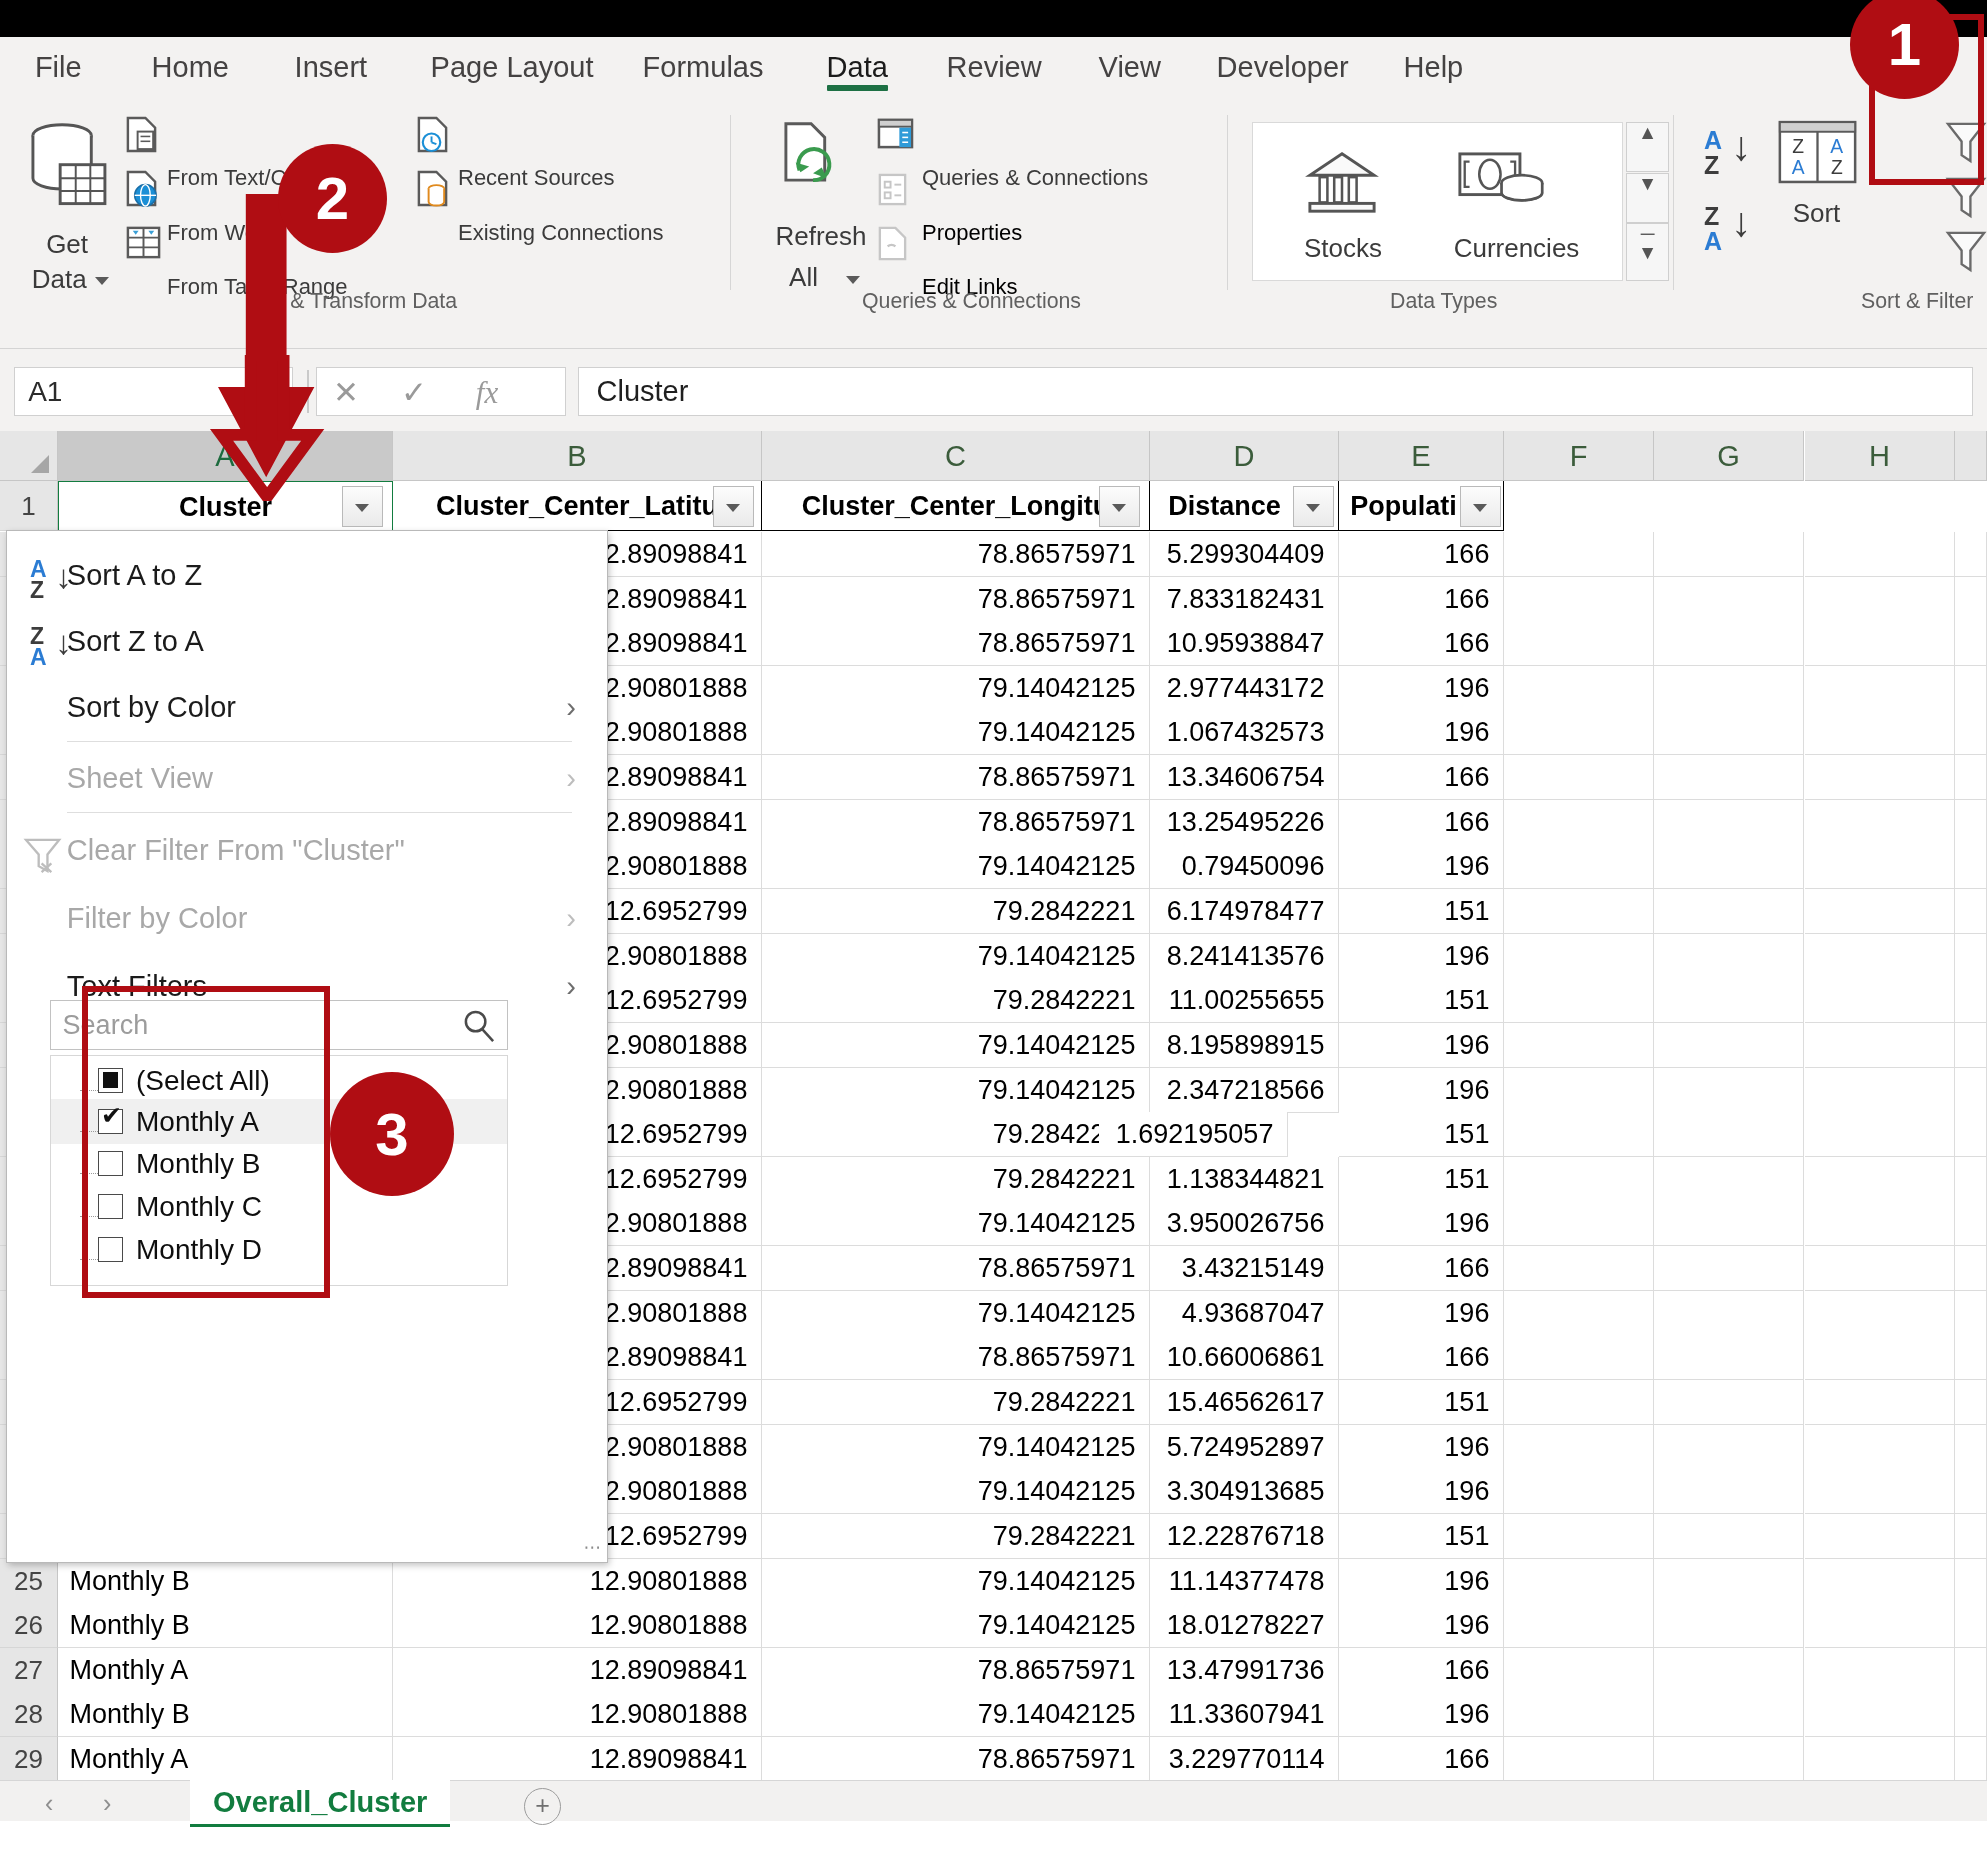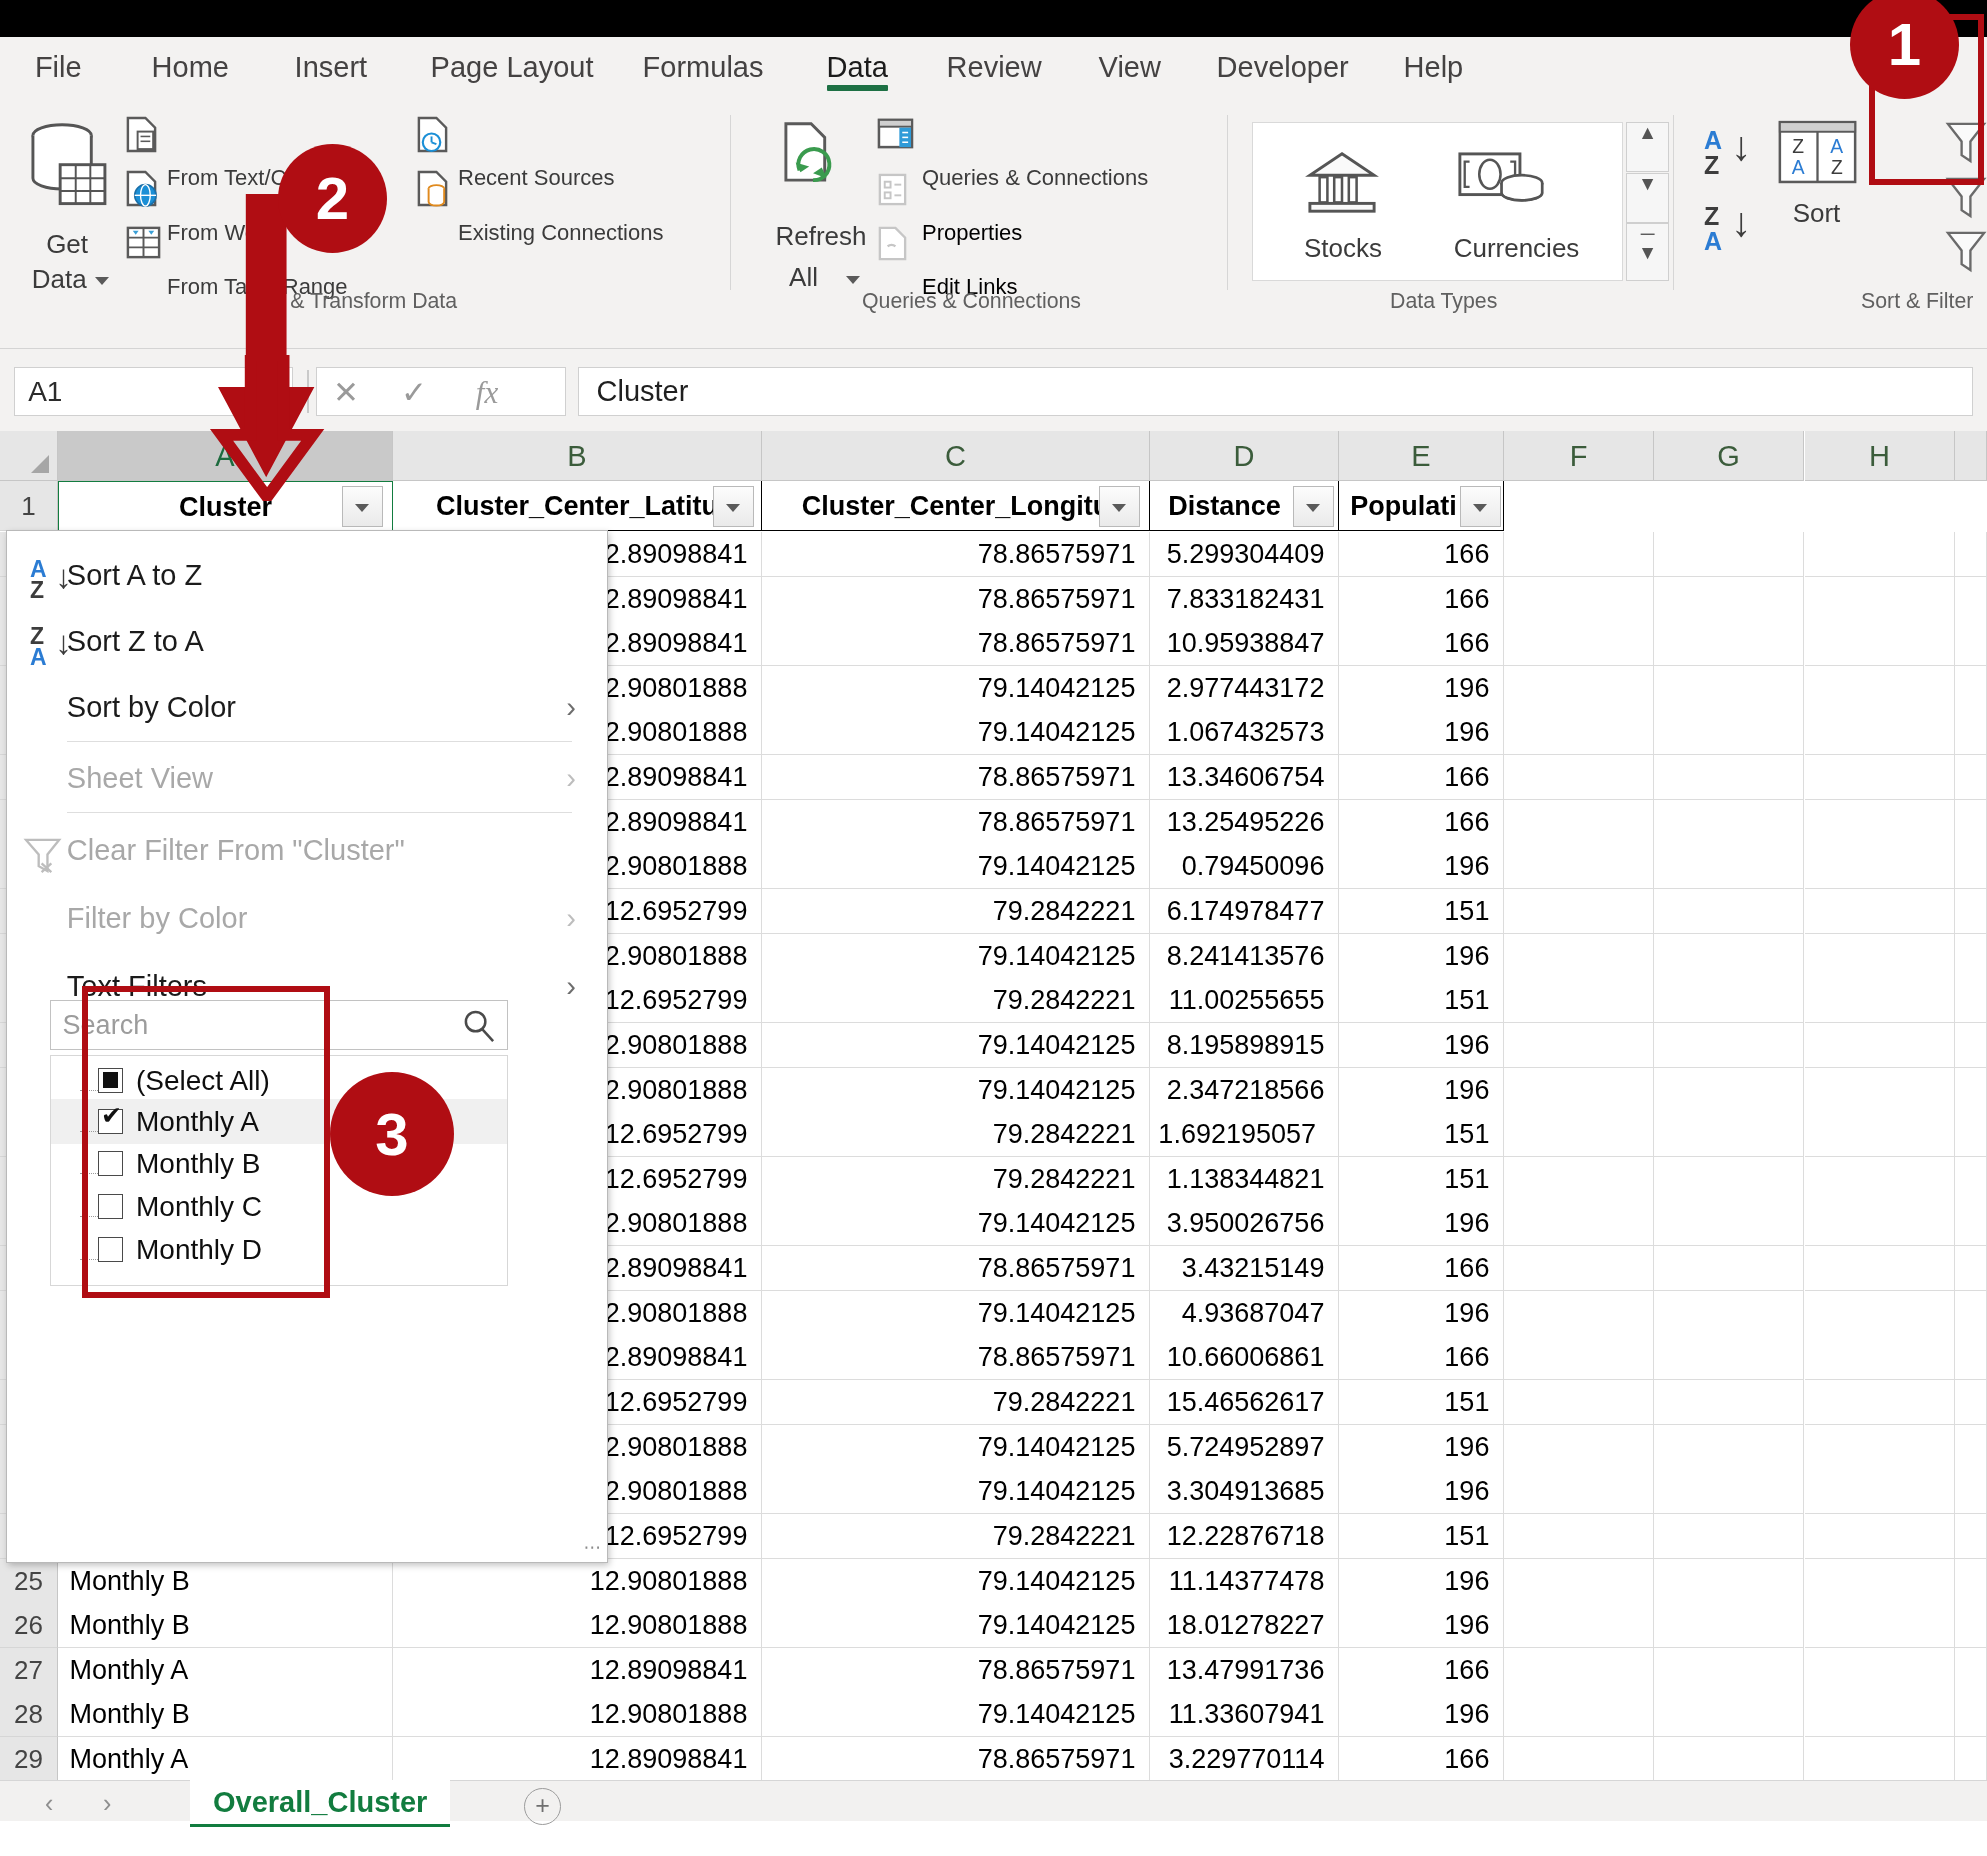--- a/index.html
+++ b/index.html
@@ -549,21 +549,21 @@
         <div class="cell num" style="left: 1150px; width: 189px; top: 637px;">2.347218566</div>
         <div class="cell num" style="left: 1339px; width: 165px; top: 637px;">196</div>
         <div class="cell" style="left: 1504px; width: 150px; top: 637px;"></div>
         <div class="cell" style="left: 1654px; width: 150px; top: 637px;"></div>
         <div class="cell" style="left: 1805px; width: 150px; top: 637px;"></div>
         <div class="cell" style="left: 1955px; width: 32px; top: 637px;"></div>
         <div class="rowhdr" style="top: 681px;">15</div>
         <div class="cell txt" style="left: 58px; width: 335px; top: 681px;">Monthly C</div>
         <div class="cell num" style="left: 393px; width: 369px; top: 681px;">12.6952799</div>
         <div class="cell num" style="left: 762px; width: 388px; top: 681px;">79.2842221</div>
-        <div class="cell num" style="left: 1150px; width: 189px; top: 681px; text-align: center;">1.692195057</div>
+        <div class="cell num" style="left: 1099px; width: 189px; top: 681px;">1.692195057</div>
         <div class="cell num" style="left: 1339px; width: 165px; top: 681px;">151</div>
         <div class="cell" style="left: 1504px; width: 150px; top: 681px;"></div>
         <div class="cell" style="left: 1654px; width: 150px; top: 681px;"></div>
         <div class="cell" style="left: 1805px; width: 150px; top: 681px;"></div>
         <div class="cell" style="left: 1955px; width: 32px; top: 681px;"></div>
         <div class="rowhdr" style="top: 726px;">16</div>
         <div class="cell txt" style="left: 58px; width: 335px; top: 726px;">Monthly C</div>
         <div class="cell num" style="left: 393px; width: 369px; top: 726px;">12.6952799</div>
         <div class="cell num" style="left: 762px; width: 388px; top: 726px;">79.2842221</div>
         <div class="cell num" style="left: 1150px; width: 189px; top: 726px;">1.138344821</div>

